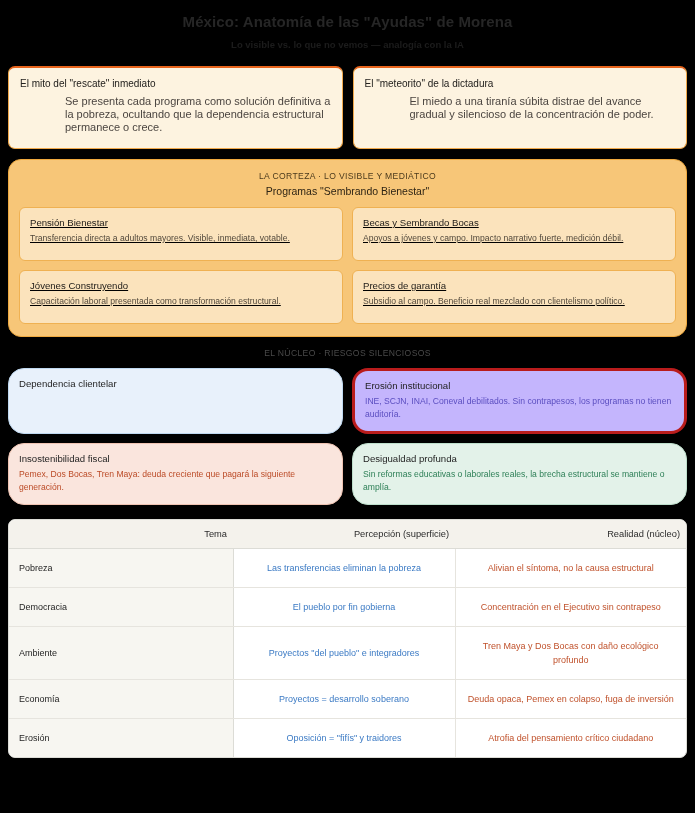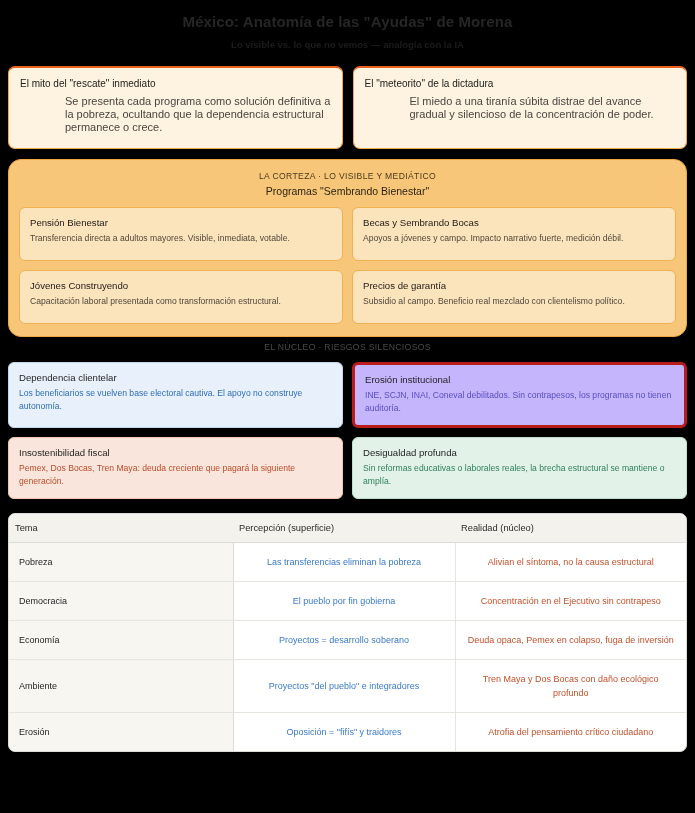--- a/index.html
+++ b/index.html
@@ -103,55 +103,56 @@
     gap: 9px;
   }
   .prog-card {
     width: calc(50% - 4.5px);
     box-sizing: border-box;
     background: #FBE3BC;
     border: 1px solid #EFB152;
     border-radius: 6px;
     padding: 8px 10px 11px 10px;
     min-height: 54px;
+    text-decoration: underline;
   }
   .prog-card .c-title {
     font-size: 9.6px;
     color: #24211c;
     line-height: 13px;
     margin-bottom: 3px;
   }
   .prog-card .c-body {
     font-size: 8.6px;
     color: #50473a;
     line-height: 12.5px;
   }
 
   
   .nucleo {
     margin: 0 8px 0 8px;
-    padding: 4px 0 0 0;
+    padding: 10px 0 0 0;
   }
   .nucleo-eyebrow {
     text-align: center;
     font-size: 8.6px;
     color: #4a4a4a;
     letter-spacing: 0.35px;
     line-height: 12px;
     margin-bottom: 9px;
   }
   .risk-grid {
     display: flex;
     flex-wrap: wrap;
     gap: 9px;
   }
   .risk-card {
     width: calc(50% - 4.5px);
     box-sizing: border-box;
-    border-radius: 6px;
+    border-radius: 16px;
     padding: 8px 10px 11px 10px;
     min-height: 52px;
   }
   .risk-card .c-title {
     font-size: 9.6px;
     color: #1f1f1f;
     line-height: 13px;
     margin-bottom: 3px;
   }
   .risk-card .c-body {
@@ -180,21 +181,21 @@
     border-collapse: collapse;
     table-layout: fixed;
   }
   table.cmp th {
     background: #F4F2EC;
     font-size: 9.3px;
     font-weight: normal;
     color: #2b2b2b;
     padding: 9px 6px;
     border-bottom: 1px solid #DCDCD6;
-    text-align: left;
+    text-align: right;
   }
   table.cmp th:first-child { width: 212px; }
   table.cmp th:nth-child(2) { width: 210px; }
   table.cmp td {
     font-size: 9px;
     padding: 12px 10px;
     border-bottom: 1px solid #E6E4DE;
     vertical-align: middle;
     line-height: 14px;
     margin-left: 36px;
@@ -258,21 +259,20 @@
         <div class="c-body">Subsidio al campo. Beneficio real mezclado con clientelismo político.</div>
       </div>
     </div>
   </div>
 
   <div class="nucleo">
     <div class="nucleo-eyebrow">EL NÚCLEO · RIESGOS SILENCIOSOS</div>
     <div class="risk-grid">
       <div class="risk-card risk-blue">
         <div class="c-title">Dependencia clientelar</div>
-        <div class="c-body">Los beneficiarios se vuelven base electoral cautiva. El apoyo no construye autonomía.</div>
       </div>
       <div class="risk-card risk-purple">
         <div class="c-title">Erosión institucional</div>
         <div class="c-body">INE, SCJN, INAI, Coneval debilitados. Sin contrapesos, los programas no tienen auditoría.</div>
       </div>
       <div class="risk-card risk-red">
         <div class="c-title">Insostenibilidad fiscal</div>
         <div class="c-body">Pemex, Dos Bocas, Tren Maya: deuda creciente que pagará la siguiente generación.</div>
       </div>
       <div class="risk-card risk-green">
@@ -296,30 +296,30 @@
           <td class="col-tema">Pobreza</td>
           <td class="col-perc">Las transferencias eliminan la pobreza</td>
           <td class="col-real">Alivian el síntoma, no la causa estructural</td>
         </tr>
         <tr>
           <td class="col-tema">Democracia</td>
           <td class="col-perc">El pueblo por fin gobierna</td>
           <td class="col-real">Concentración en el Ejecutivo sin contrapeso</td>
         </tr>
         <tr>
+          <td class="col-tema">Ambiente</td>
+          <td class="col-perc">Proyectos "del pueblo" e integradores</td>
+          <td class="col-real">Tren Maya y Dos Bocas con daño ecológico profundo</td>
+        </tr>
+        <tr>
           <td class="col-tema">Economía</td>
           <td class="col-perc">Proyectos = desarrollo soberano</td>
           <td class="col-real">Deuda opaca, Pemex en colapso, fuga de inversión</td>
         </tr>
         <tr>
-          <td class="col-tema">Ambiente</td>
-          <td class="col-perc">Proyectos "del pueblo" e integradores</td>
-          <td class="col-real">Tren Maya y Dos Bocas con daño ecológico profundo</td>
-        </tr>
-        <tr>
           <td class="col-tema">Erosión</td>
           <td class="col-perc">Oposición = "fifís" y traidores</td>
           <td class="col-real">Atrofia del pensamiento crítico ciudadano</td>
         </tr>
       </tbody>
     </table>
   </div>
 
 </div>
 

